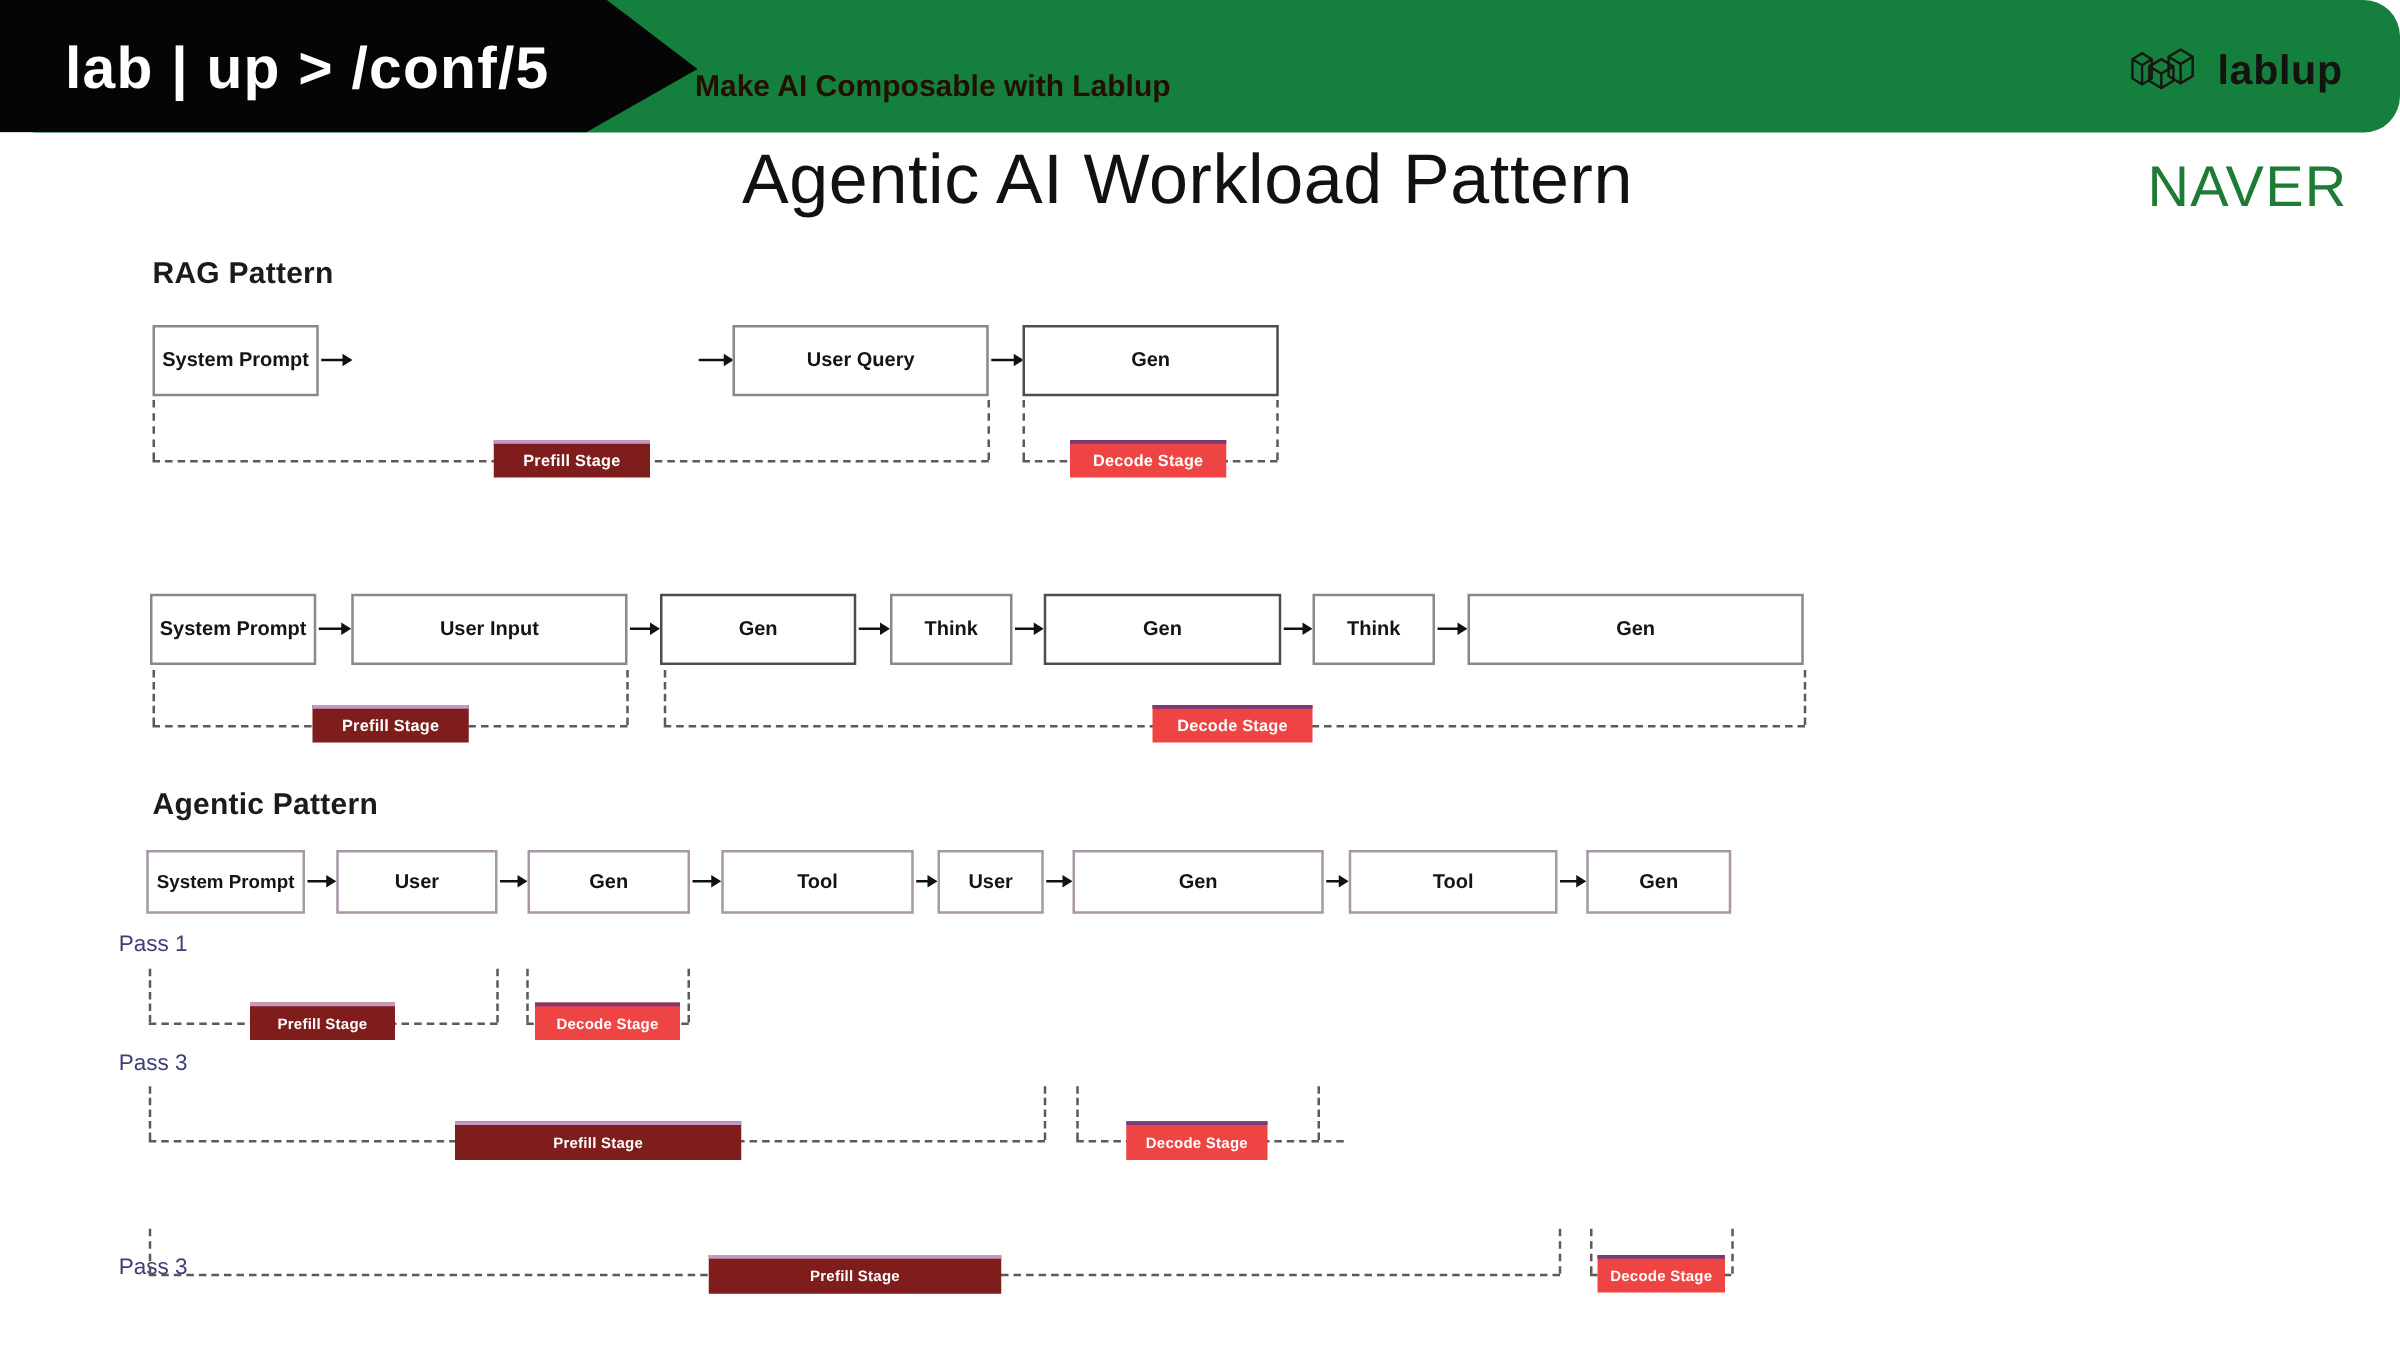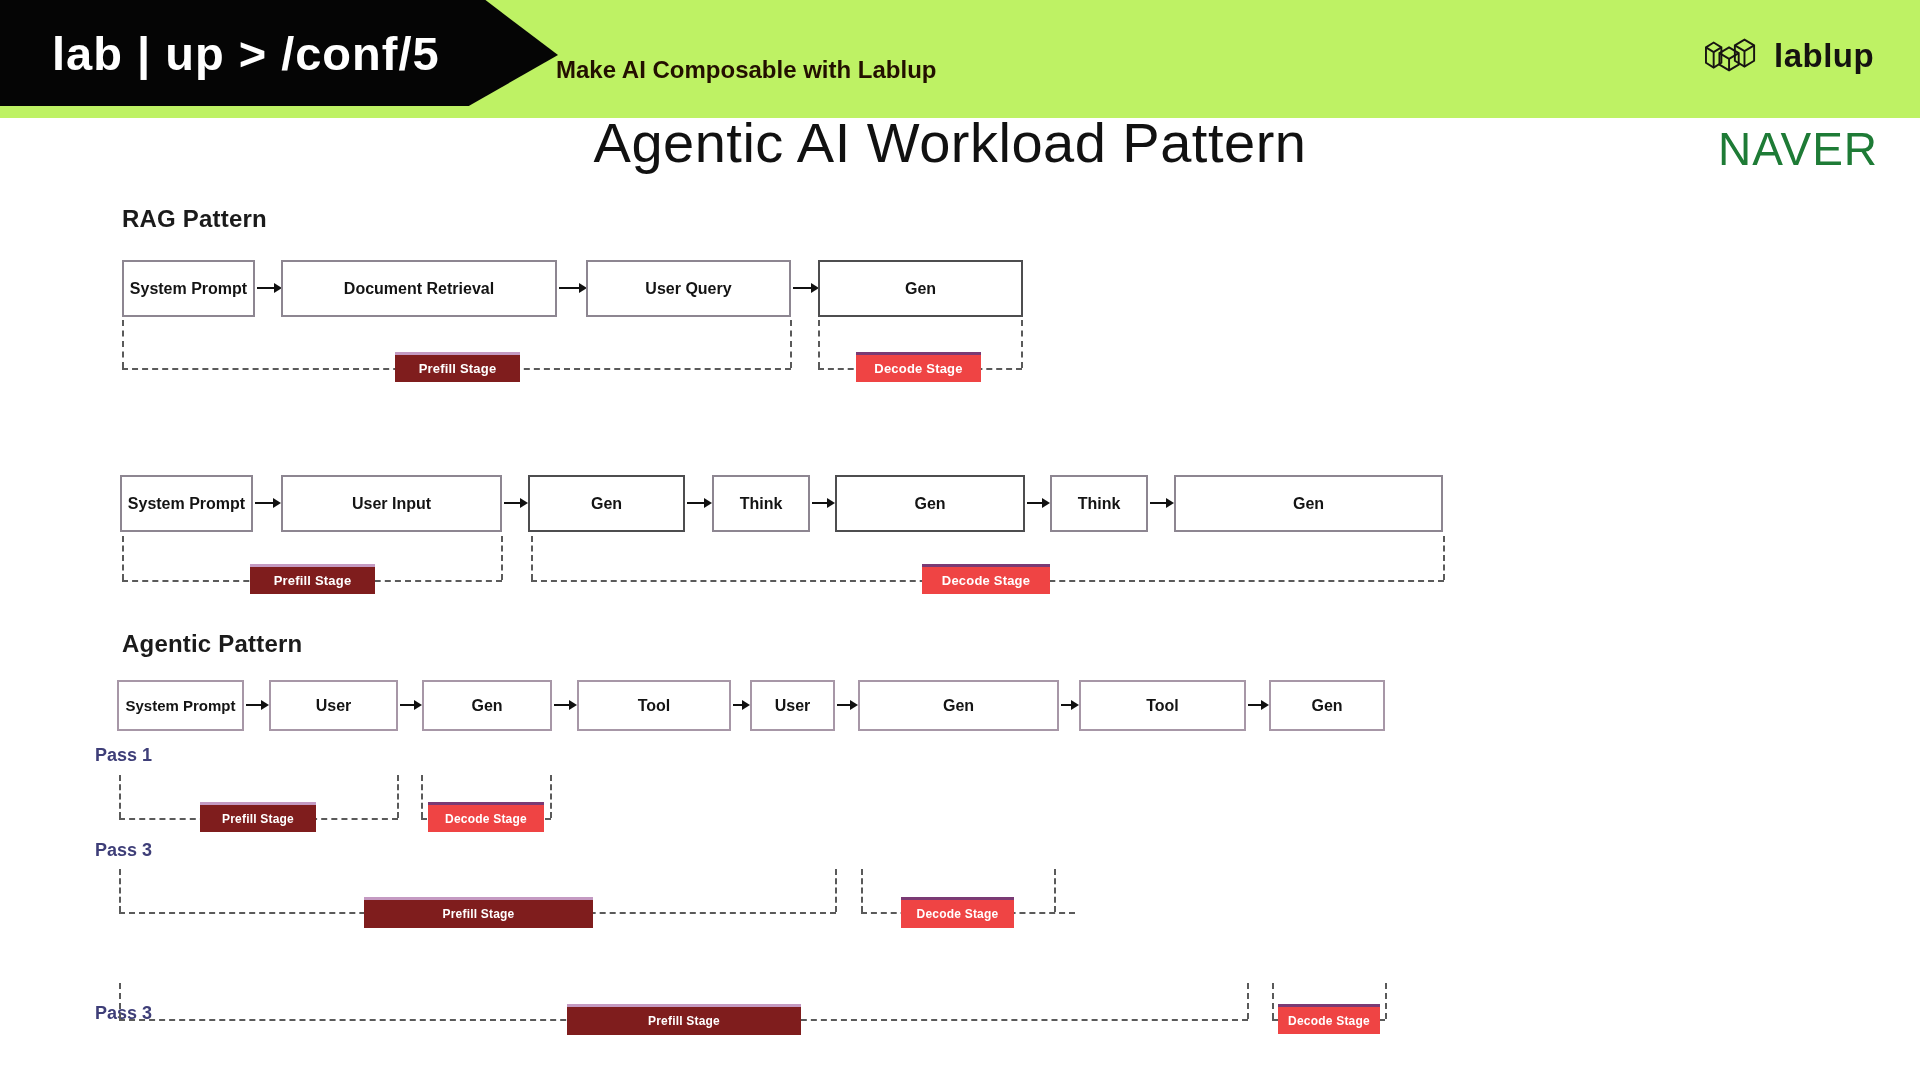--- a/index.html
+++ b/index.html
@@ -1,20 +1,20 @@
 <!DOCTYPE html>
 <html><head>
 <meta charset="utf-8">
 <style>
   html,body{margin:0;padding:0;background:#fff;}
   body{font-family:"Liberation Sans", sans-serif;}
   #slide{position:relative;width:1920px;height:1080px;background:#ffffff;overflow:hidden;}
 
   
-  .topbar{position:absolute;left:0;top:0;width:1920px;height:118px;background:#bef264;}
+  .topbar{position:absolute;left:0;top:0;width:1920px;height:106px;background:#15803d;border-radius:29px;}
   .logo-flag{position:absolute;left:0;top:0;width:558px;height:106px;background:#050505;
     clip-path:polygon(0 0,87% 0,100% 52%,84% 100%,0 100%);
     display:flex;align-items:center;}
   .logo-text{color:#ffffff;font-size:47px;font-weight:bold;letter-spacing:1px;padding-left:52px;white-space:nowrap;}
   .tagline{position:absolute;left:556px;top:56px;font-size:24px;font-weight:600;color:#231000;white-space:nowrap;}
   .brand{position:absolute;left:1700px;top:28px;height:56px;display:flex;align-items:center;gap:12px;}
   .brand-name{font-size:33px;font-weight:800;color:#151310;letter-spacing:0.5px;}
 
   
   .page-title{position:absolute;left:410px;top:110px;width:1080px;text-align:center;
@@ -29,21 +29,21 @@
   .b-agent{border-color:#a797a7;}
   .arrow{position:absolute;height:2px;background:#111;}
   .arrow::after{content:'';position:absolute;right:-2px;top:-4px;width:0;height:0;
     border-left:8px solid #111;border-top:5px solid transparent;border-bottom:5px solid transparent;}
   .dv{position:absolute;width:0;border-left:2px dashed #5a5a5a;}
   .dh{position:absolute;height:0;border-top:2px dashed #5a5a5a;}
   .badge{position:absolute;display:flex;align-items:center;justify-content:center;color:#ffffff;
     font-size:13px;font-weight:bold;z-index:3;letter-spacing:0.2px;}
   .badge.prefill{background:#7f1d1d;border-top:3px solid #c49ac2;}
   .badge.decode{background:#ef4444;border-top:3px solid #7a3a74;}
-  .pass-label{position:absolute;font-size:18px;font-weight:700;color:#3E3E78;}
+  .pass-label{position:absolute;font-size:18px;font-weight:400;color:#3E3E78;}
 </style>
 </head>
 <body>
 
 <div id="slide">
 
   <div class="topbar">
     <div class="logo-flag">
       <span class="logo-text">lab | up &gt; /conf/5</span>
     </div>
@@ -63,21 +63,20 @@
     </div>
   </div>
 
   <div class="page-title">Agentic AI Workload Pattern</div>
   <div class="partner">NAVER</div>
 
   <div class="section-title" style="left:122px;top:205px;">RAG Pattern</div>
 
   <div class="box" style="left:122px;top:260px;width:133px;height:57px;">System Prompt</div>
   <div class="arrow" style="left:257px;top:287px;width:23px;"></div>
-  <div class="box" style="left:281px;top:260px;width:276px;height:57px;">Document Retrieval</div>
   <div class="arrow" style="left:559px;top:287px;width:26px;"></div>
   <div class="box" style="left:586px;top:260px;width:205px;height:57px;">User Query</div>
   <div class="arrow" style="left:793px;top:287px;width:24px;"></div>
   <div class="box b-dark" style="left:818px;top:260px;width:205px;height:57px;">Gen</div>
 
   <div class="dv" style="left:122px;top:320px;height:48px;"></div>
   <div class="dv" style="left:790px;top:320px;height:48px;"></div>
   <div class="dh" style="left:122px;top:368px;width:669px;"></div>
   <div class="badge prefill" style="left:395px;top:352px;width:125px;height:27px;">Prefill Stage</div>
 

